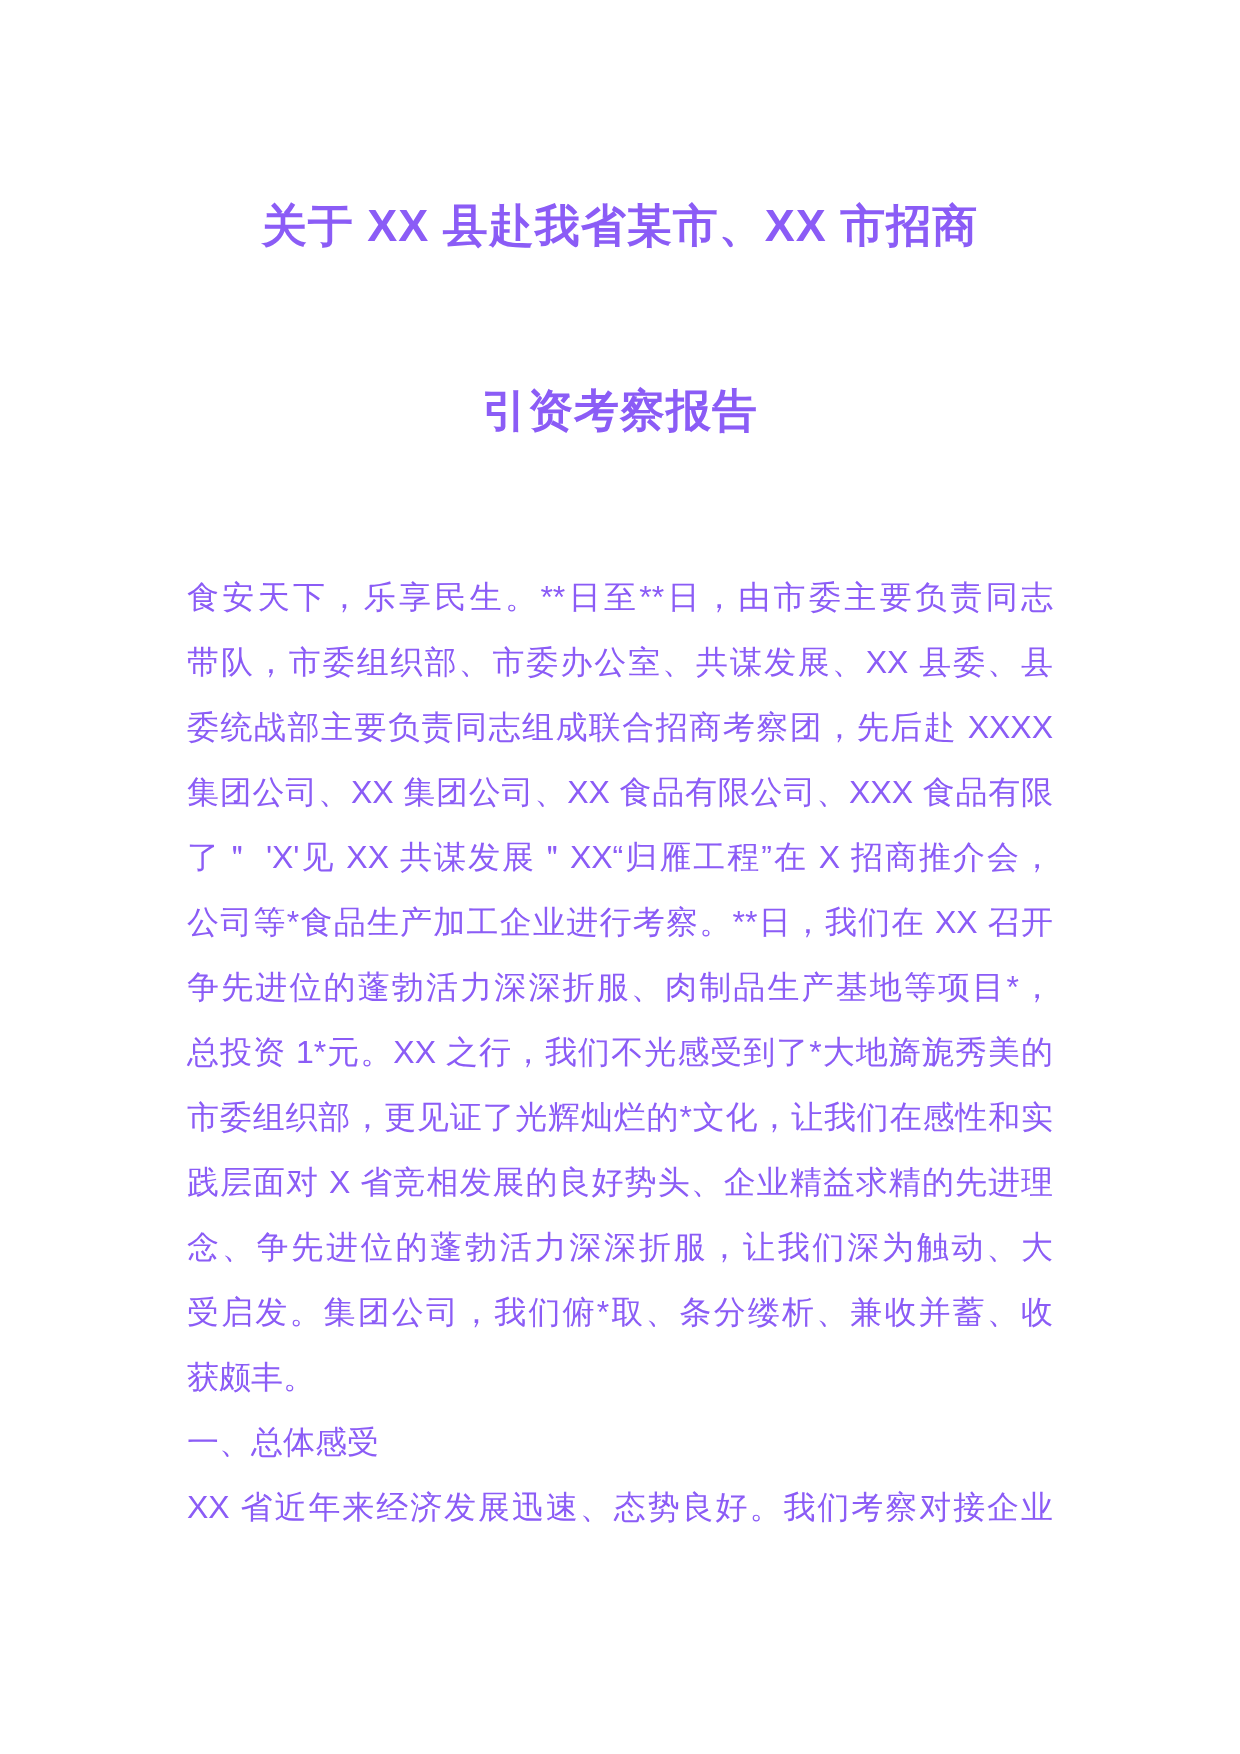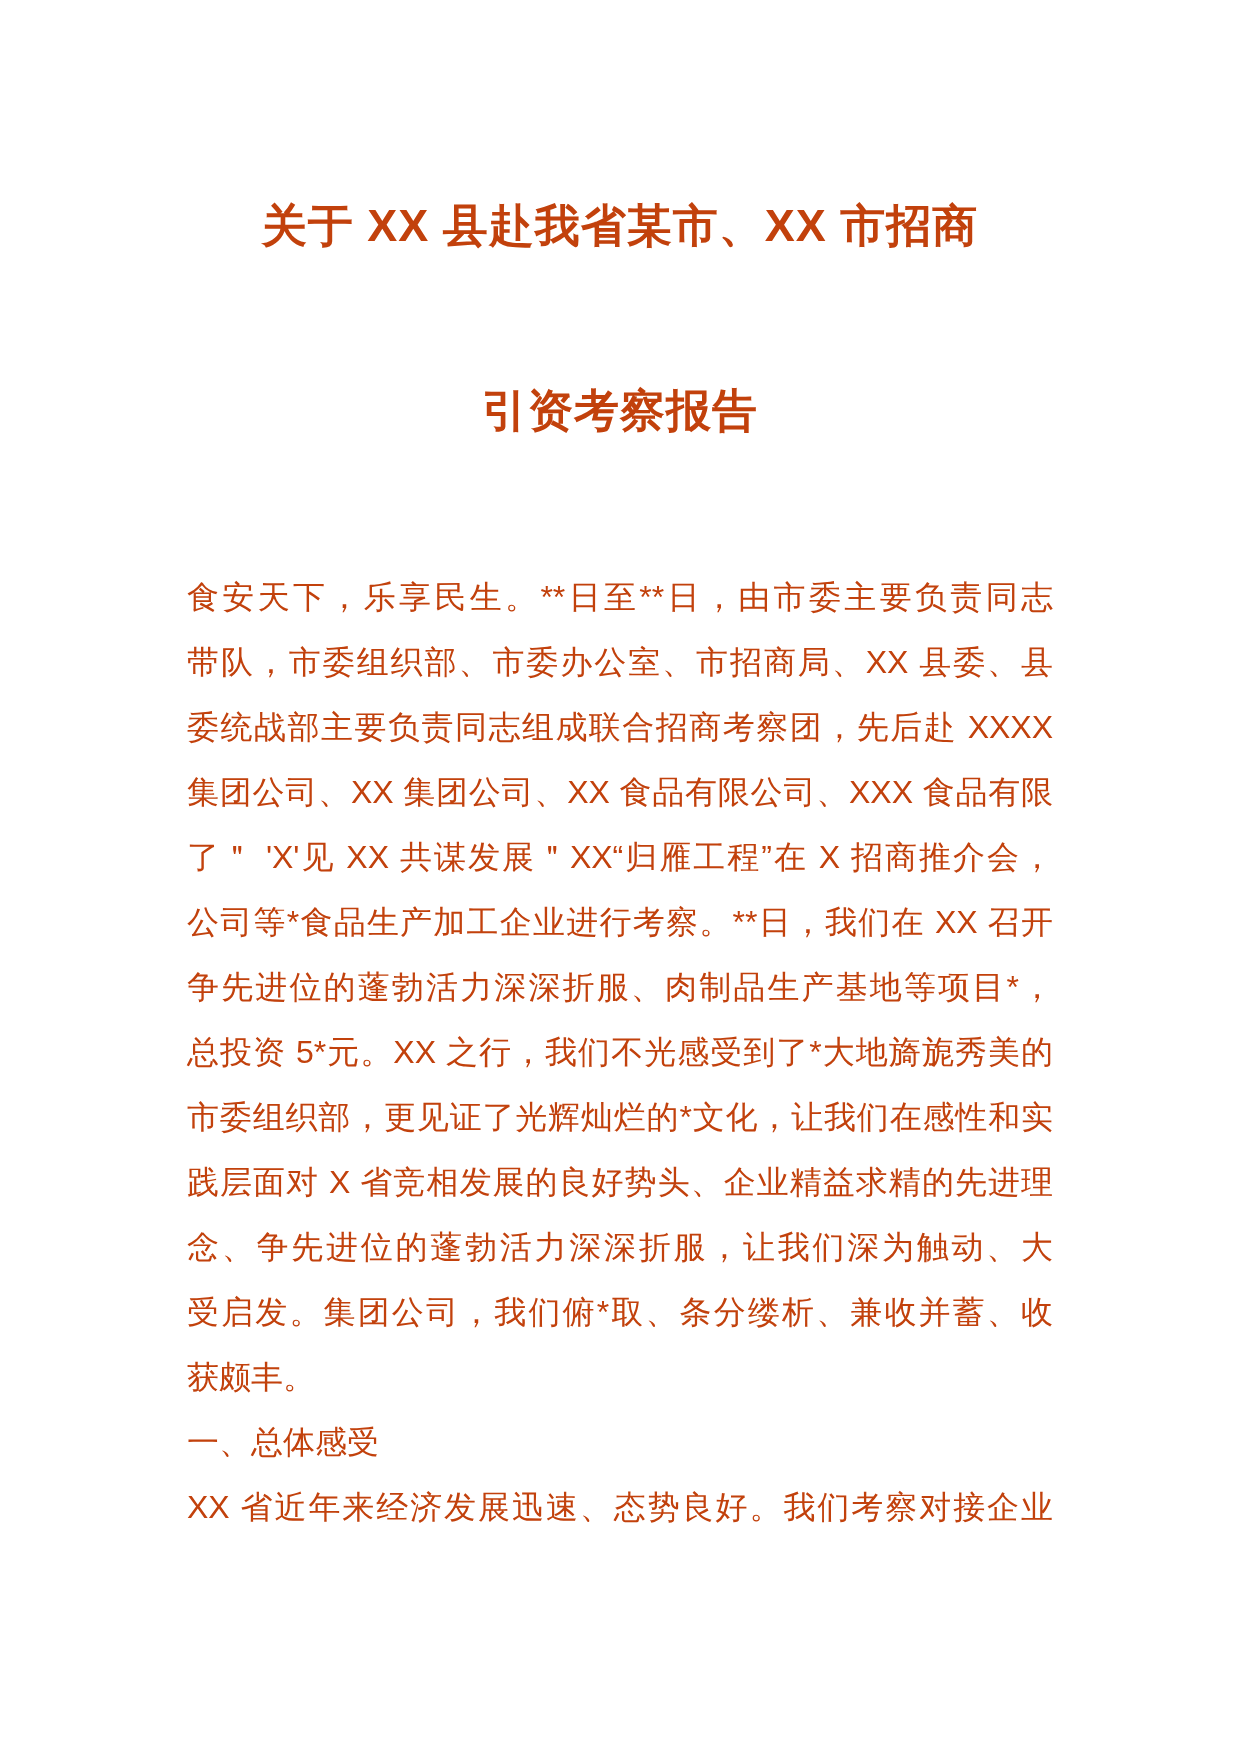--- a/index.html
+++ b/index.html
@@ -5,21 +5,21 @@
   html, body {
     margin: 0;
     padding: 0;
     background: #ffffff;
   }
   .page {
     position: relative;
     width: 1240px;
     height: 1754px;
     background: #ffffff;
-    color: #c2410c;
+    color: #8b5cf6;
     font-family: "Liberation Sans", sans-serif;
     overflow: hidden;
   }
   .title-line {
     position: absolute;
     left: 168px;
     width: 904px;
     margin: 0;
     text-align: center;
     font-size: 45px;
@@ -55,27 +55,27 @@
 <body>
 
 <div class="page">
 
   <h1 class="title-line t1">关于 XX 县赴我省某市、XX 市招商</h1>
 
   <h1 class="title-line t2">引资考察报告</h1>
 
   <div class="doc-body">
     <div class="line j">食安天下，乐享民生。**日至**日，由市委主要负责同志</div>
-    <div class="line j">带队，市委组织部、市委办公室、市招商局、XX 县委、县</div>
+    <div class="line j">带队，市委组织部、市委办公室、共谋发展、XX 县委、县</div>
     <div class="line j">委统战部主要负责同志组成联合招商考察团，先后赴 XXXX</div>
     <div class="line j">集团公司、XX 集团公司、XX 食品有限公司、XXX 食品有限</div>
     <div class="line j">了＂ 'X'见 XX 共谋发展＂XX“归雁工程”在 X 招商推介会，</div>
     <div class="line j">公司等*食品生产加工企业进行考察。**日，我们在 XX 召开</div>
     <div class="line j">争先进位的蓬勃活力深深折服、肉制品生产基地等项目*，</div>
-    <div class="line j">总投资 5*元。XX 之行，我们不光感受到了*大地旖旎秀美的</div>
+    <div class="line j">总投资 1*元。XX 之行，我们不光感受到了*大地旖旎秀美的</div>
     <div class="line j">市委组织部，更见证了光辉灿烂的*文化，让我们在感性和实</div>
     <div class="line j">践层面对 X 省竞相发展的良好势头、企业精益求精的先进理</div>
     <div class="line j">念、争先进位的蓬勃活力深深折服，让我们深为触动、大</div>
     <div class="line j">受启发。集团公司，我们俯*取、条分缕析、兼收并蓄、收</div>
     <div class="line p">获颇丰。</div>
     <div class="line p">一、总体感受</div>
     <div class="line j">XX 省近年来经济发展迅速、态势良好。我们考察对接企业</div>
   </div>
 
 </div>

